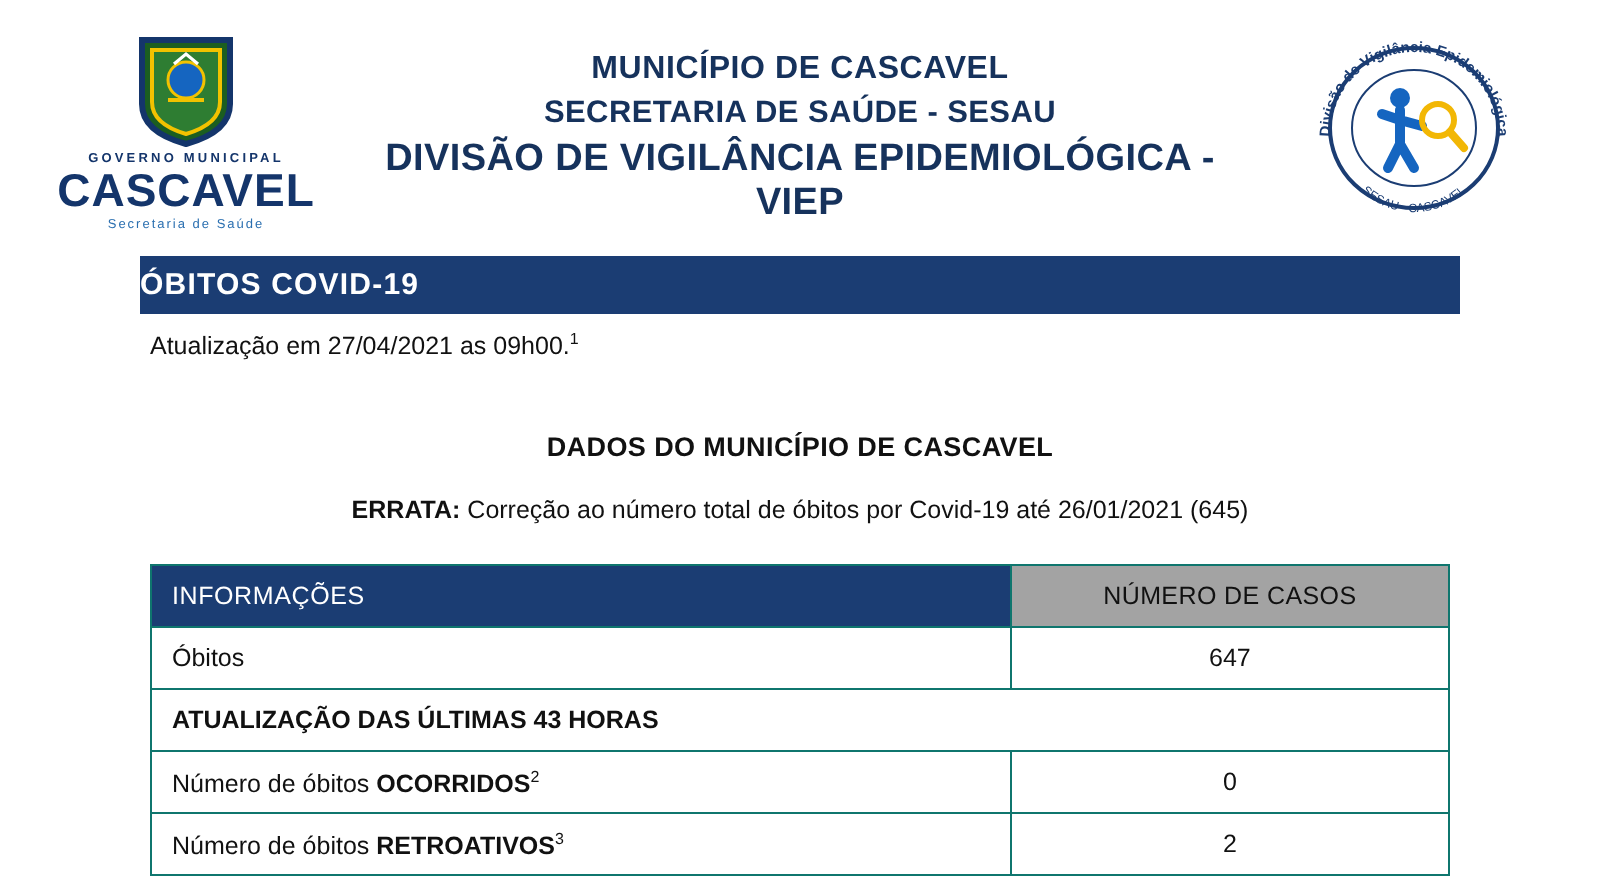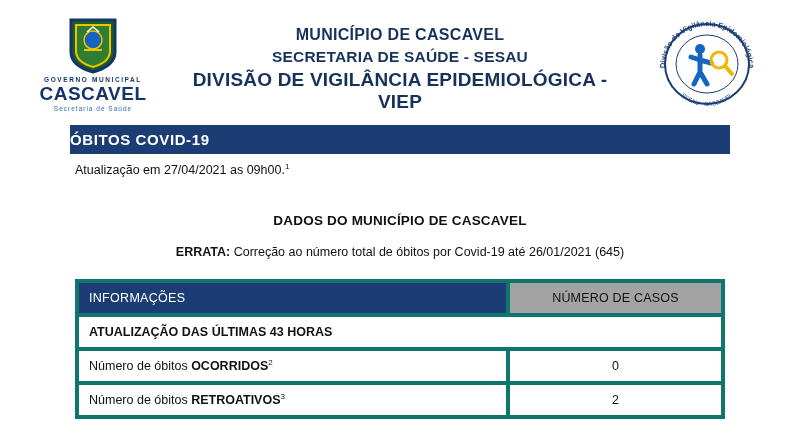--- a/index.html
+++ b/index.html
@@ -43,21 +43,21 @@
   }
   .crest svg { display: block; }
   .gov-text {
     font-size: 6.5px;
     letter-spacing: 1.6px;
     color: #14356b;
     margin-top: 2px;
     font-weight: bold;
   }
   .cascavel-word {
-    font-size: 19px;
+    font-size: 23px;
     font-weight: bold;
     color: #14356b;
     letter-spacing: 0.5px;
     line-height: 1;
     margin-top: 1px;
   }
   .sec-saude {
     font-size: 6.5px;
     color: #2a6fb0;
     letter-spacing: 1px;
@@ -144,21 +144,21 @@
   
   .table-wrap {
     margin: 20px 75px 0 75px;
   }
   table.report {
     width: 100%;
     border-collapse: collapse;
     table-layout: fixed;
   }
   table.report th, table.report td {
-    border: 4px solid #0f766e;
+    border: 1px solid #0f766e;
     padding: 7px 10px;
     font-size: 12.5px;
     vertical-align: middle;
     height: 16px;
   }
   th.c-info {
     background: #1b3d73;
     color: #ffffff;
     text-align: left;
     font-weight: normal;
@@ -250,20 +250,24 @@
   <div class="table-wrap">
     <table class="report">
       <thead>
         <tr>
           <th class="c-info">INFORMAÇÕES</th>
           <th class="c-num">NÚMERO DE CASOS</th>
         </tr>
       </thead>
       <tbody>
         <tr>
+          <td class="label">Óbitos</td>
+          <td class="value">647</td>
+        </tr>
+        <tr>
           <td class="label span-bold" colspan="2">ATUALIZAÇÃO DAS ÚLTIMAS 43 HORAS</td>
         </tr>
         <tr>
           <td class="label"><span>Número de óbitos </span><span class="strong">OCORRIDOS</span><span class="sup">2</span></td>
           <td class="value">0</td>
         </tr>
         <tr>
           <td class="label"><span>Número de óbitos </span><span class="strong">RETROATIVOS</span><span class="sup">3</span></td>
           <td class="value">2</td>
         </tr>

